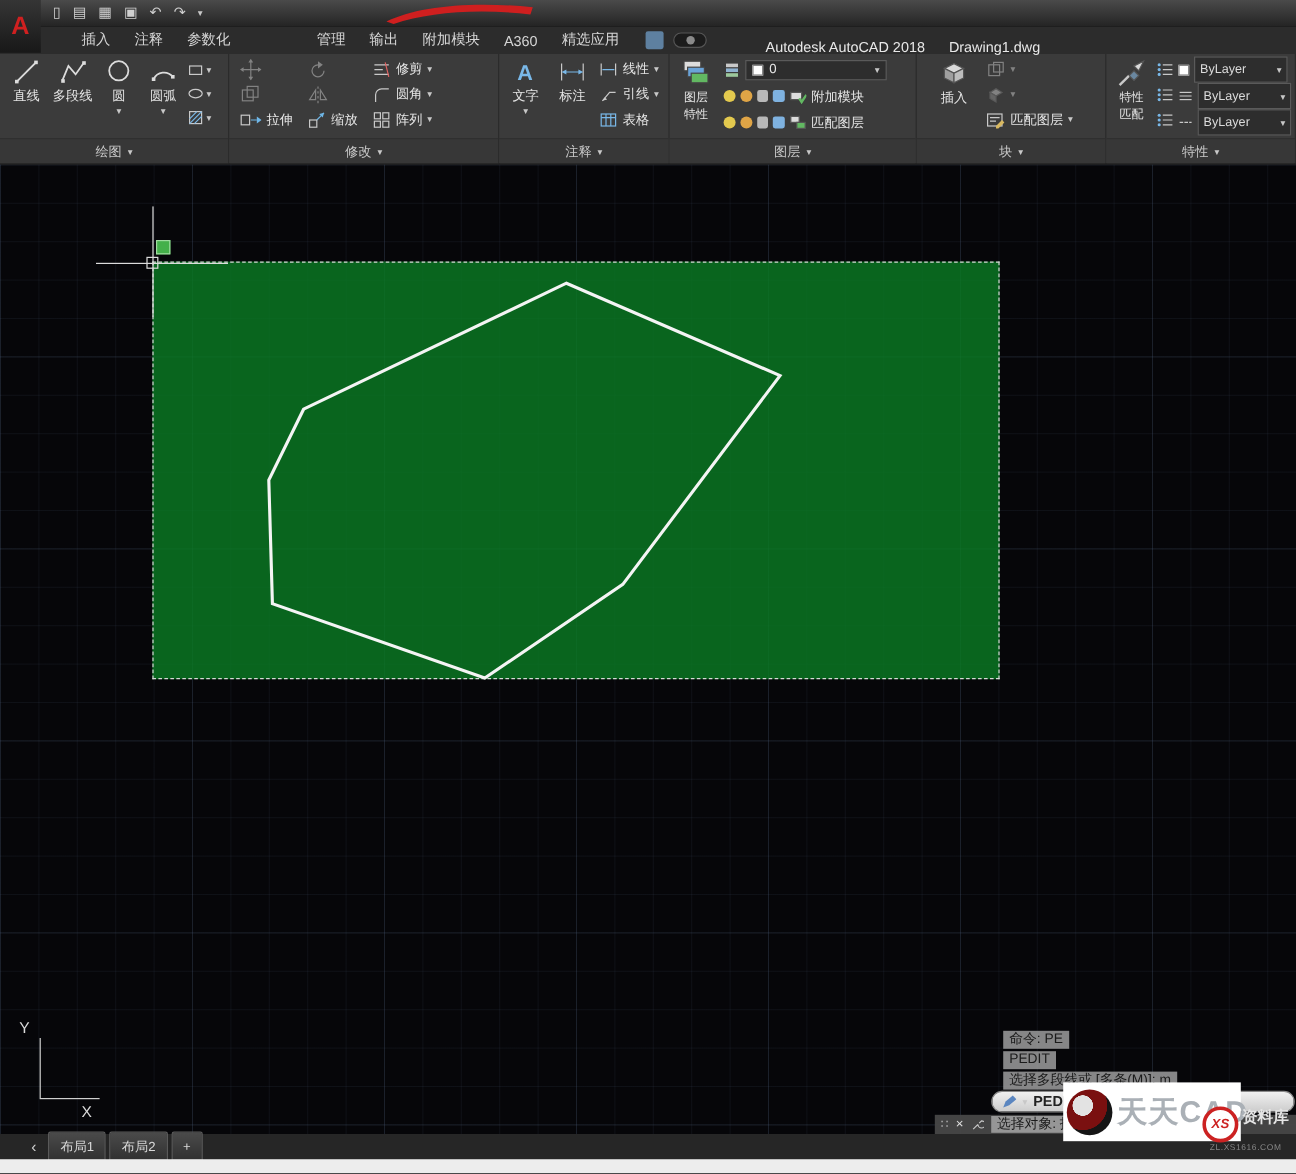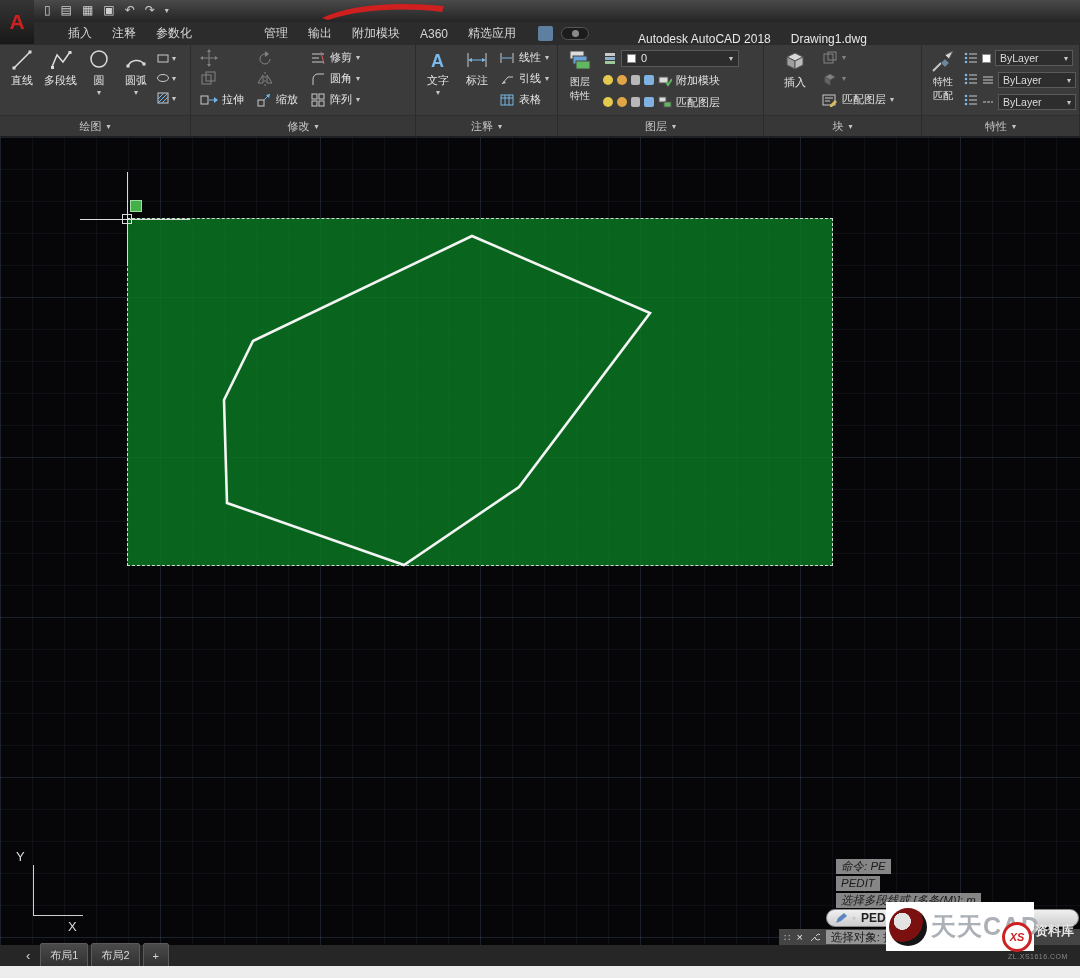--- a/index.html
+++ b/index.html
@@ -56,21 +56,21 @@
   .pb-annotate { gap:5px; padding:0 5px; }
   .pb-layers { gap:6px; padding:0 5px; }
   .pb-block { gap:10px; padding:0 14px; }
   .pb-props { gap:4px; padding:0 4px; }
   .lrow { display:flex; align-items:center; gap:4px; height:22px; font-size:11px; color:#e5e5e5; }
   .layer-dd { display:flex; align-items:center; gap:5px; background:#2d2d2d;
     border:1px solid #5a5a5a; height:17px; padding:0 5px; width:118px; font-size:11px; color:#e5e5e5; }
   .swatch-w { width:9px; height:9px; background:#fff; border:1px solid #888; }
   .dd-spacer { flex:1; }
   .prop-dd { display:flex; align-items:center; gap:11px; background:#2d2d2d; border:1px solid #5a5a5a;
-    height:16px; padding:0 4px; width:78px; font-size:10.5px; color:#dcdcdc; overflow:hidden;
+    height:22px; padding:0 4px; width:78px; font-size:10.5px; color:#dcdcdc; overflow:hidden;
     white-space:nowrap; }
   .ic-bulb { width:10px; height:10px; border-radius:50%; background:#e3c94e; }
   .ic-sun  { width:10px; height:10px; border-radius:50%; background:#e0a546; }
   .ic-lock { width:9px;  height:10px; background:#b8b8b8; border-radius:2px; }
   .ic-frz  { width:10px; height:10px; background:#7fb2e0; border-radius:2px; }
 
   
   .canvas { position:absolute; left:0; top:137px; width:1080px; height:808px; overflow:hidden;
     background-color:#060609; z-index:1;
     background-image:
@@ -87,21 +87,21 @@
   .pickbox { position:absolute; left:122px; top:77px; width:10px; height:10px; border:1px solid #dcdcdc; }
   .osnap { position:absolute; left:130px; top:63px; width:12px; height:12px; background:#44b04a;
     border:1px solid #9fdc9f; }
   .ucs-v { position:absolute; left:33px; top:728px; width:1px; height:50px; background:#cfcfcf; }
   .ucs-h { position:absolute; left:33px; top:778px; width:50px; height:1px; background:#cfcfcf; }
   .ucs-y { position:absolute; left:16px; top:712px; color:#dcdcdc; font-size:13px; }
   .ucs-x { position:absolute; left:68px; top:782px; color:#dcdcdc; font-size:13px; }
 
   
   .chip { position:absolute; background:rgba(158,158,158,0.85); color:#1b1b1b; font-size:11.5px;
-    padding:0 5px; height:15px; line-height:15px; white-space:nowrap; z-index:20;font-style:italic; }
+    padding:0 5px; height:15px; line-height:15px; white-space:nowrap; z-index:20; }
   .c1 { left:836px; top:859px; } .c2 { left:836px; top:876px; } .c3 { left:836px; top:893px; }
   .cmd-pill { position:absolute; left:826px; top:909px; width:253px; height:18px;
     background:linear-gradient(#f0f0f0,#cdcdcd); border:1px solid #8a8a8a; border-radius:9px;
     display:flex; align-items:center; gap:5px; padding:0 8px; z-index:21; font-size:12px; color:#222; }
   .cmd-pill b { font-weight:bold; white-space:nowrap; }
   .cmd-bar { position:absolute; left:779px; top:929px; width:301px; height:16px;
     background:rgba(72,72,72,0.95); display:flex; align-items:center; gap:6px; padding:0 5px;
     z-index:22; }
   .cmd-bar .h { color:#bdbdbd; font-size:10px; } .cmd-bar .x { color:#e3e3e3; font-size:11px; }
   .prompt { background:rgba(160,160,160,0.9); color:#1b1b1b; font-size:11.5px; padding:0 5px;

